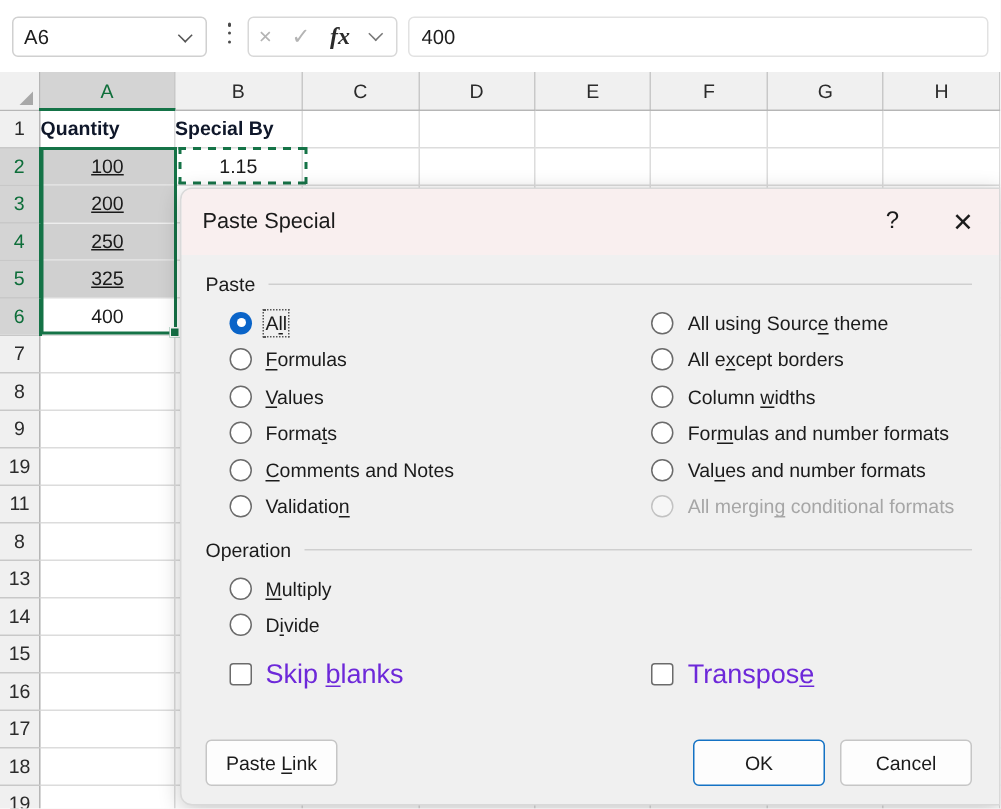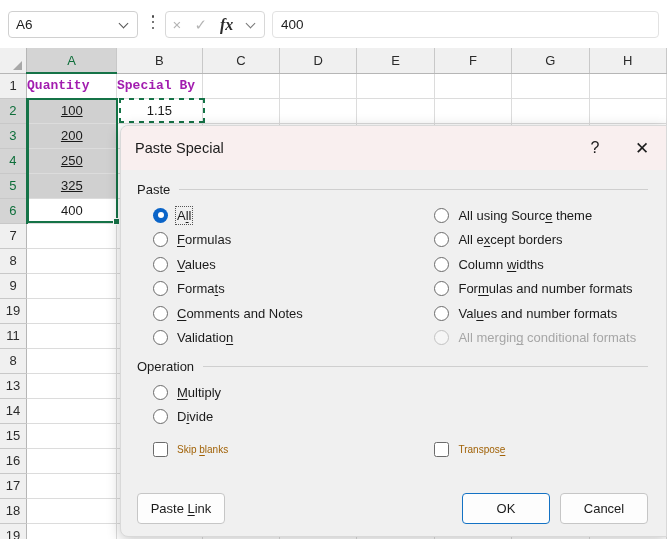--- a/index.html
+++ b/index.html
@@ -176,21 +176,21 @@
   
   .cell {
     height: 25px;
     border-right: 1px solid #dcdcdc;
     border-bottom: 1px solid #dcdcdc;
     background: #ffffff;
     padding: 0 5px;
     white-space: nowrap;
     overflow: hidden;
   }
-  .cell.hdr { font-weight: bold; color: #a21caf; font-family: Liberation Mono, monospace; }
+  .cell.hdr { font-weight: bold; color: #0f172a; }
   .cell.num { text-align: center; }
   .cell.selected { background: #d0d0d0; text-decoration: underline; }
   .cell.active { background: #ffffff; }
 
   
   #sel-rect {
     position: absolute;
     left: 27px; top: 50px;      
     width: 91px; height: 125px;
     border: 2px solid #157347;
@@ -346,21 +346,21 @@
     cursor: default;
   }
   .check .box {
     width: 15px; height: 15px;
     border: 1.4px solid #6b6b6b;
     border-radius: 2.5px;
     background: #ffffff;
     box-sizing: border-box;
     flex: none;
   }
-  .check .lab { font-size: 10px; color: #a16207; }
+  .check .lab { font-size: 18px; color: #6d28d9; }
 
   #dlg-footer {
     position: absolute;
     left: 0; bottom: 0;
     width: 547px; height: 56px;
     box-sizing: border-box;
     padding: 0 20px 0 16px;
     display: flex;
     align-items: center;
   }

